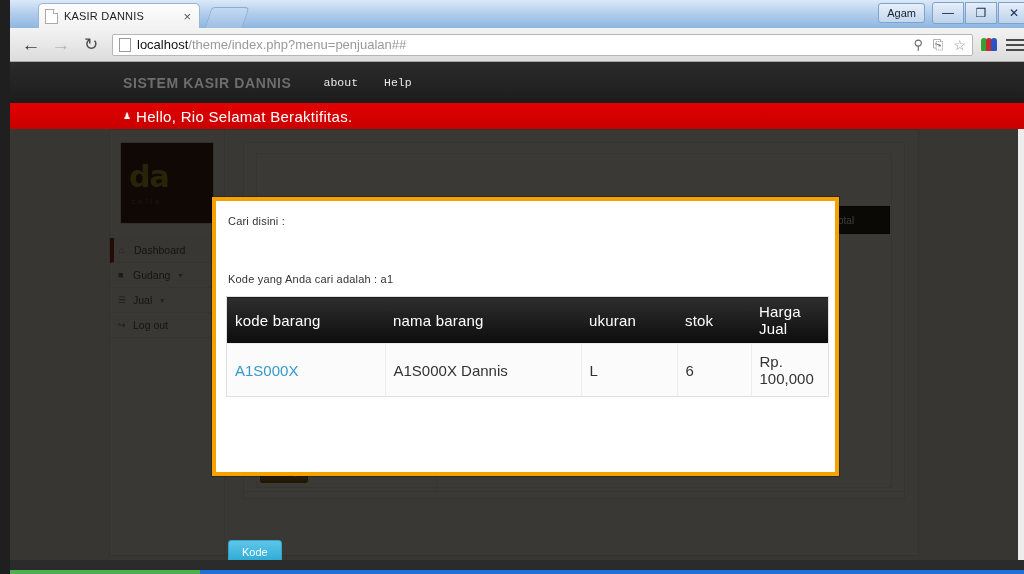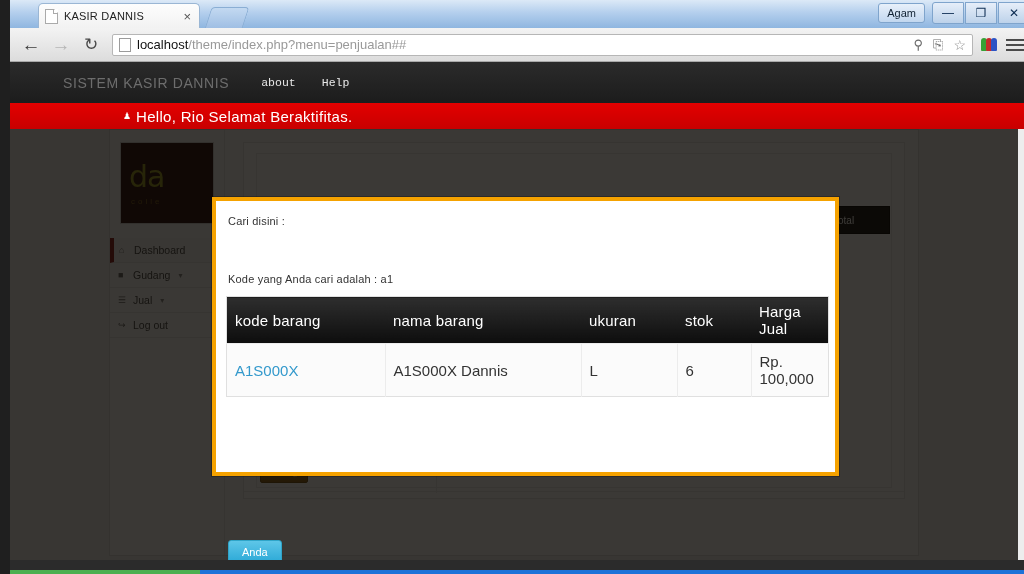--- a/index.html
+++ b/index.html
@@ -95,21 +95,21 @@
   #viewport{
     position:absolute;left:0;top:62px;width:1024px;height:498px;
     background:#ededed;overflow:hidden;
   }
   .site-topbar{
     position:absolute;left:0;top:0;width:1024px;height:41px;
     background:linear-gradient(to bottom,#2b2b2b,#1c1c1c);
     display:flex;align-items:center;
   }
   .brand{
-    margin-left:53px;font-size:14px;color:#6d6d6d;letter-spacing:.6px;
+    margin-left:113px;font-size:14px;color:#6d6d6d;letter-spacing:.6px;font-weight:bold;
   }
   .topnav{display:flex;align-items:center;gap:26px;margin-left:32px;}
   .topnav a{font-size:11.5px;color:#e8e8e8;text-decoration:none;font-family:Liberation Mono, monospace;}
   .redbar{
     position:absolute;left:0;top:41px;width:1024px;height:26px;
     background:linear-gradient(to bottom,#e30000,#c80000);
     display:flex;align-items:center;
   }
   .redbar .user-ico{margin-left:113px;font-size:9px;color:#fff;margin-right:5px;}
   .redbar .greet{font-size:15px;color:#fff;letter-spacing:.3px;}
@@ -127,21 +127,21 @@
     position:absolute;left:0;top:0;width:114px;height:427px;padding-top:12px;
     box-sizing:border-box;
   }
   .logo-box{
     width:92px;height:80px;margin:0 auto 14px auto;
     background:#2b0b0b;border:1px solid #d0d0d0;
     position:relative;overflow:hidden;
   }
   .logo-main{
     position:absolute;left:8px;top:16px;font-size:30px;color:#9b9b22;
-    font-family:"DejaVu Sans", sans-serif;font-weight:normal;letter-spacing:-1px;text-align:right;
+    font-family:"DejaVu Sans", sans-serif;font-weight:bold;letter-spacing:-1px;text-align:right;
   }
   .logo-sub{
     position:absolute;left:10px;top:54px;font-size:8px;color:#7a5f1a;letter-spacing:3px;
   }
   .side-item{
     height:25px;border-bottom:1px solid #e6e6e6;
     display:flex;align-items:center;padding-left:8px;box-sizing:border-box;
     font-size:10.5px;color:#444;gap:5px;
   }
   .side-item.active{
@@ -380,21 +380,21 @@
           <tr>
             <td class="cell-code"><a href="#">A1S000X</a></td>
             <td>A1S000X Dannis</td>
             <td>L</td>
             <td>6</td>
             <td>Rp. 100,000</td>
           </tr>
         </tbody>
       </table>
 
-      <button class="btn-tutup">Anda</button>
+      <button class="btn-tutup">Kode</button>
     </div>
 
   </div>
 
   <div class="taskbar">
     <div class="strip green"></div>
     <div class="strip blue"></div>
   </div>
 
 </div>

